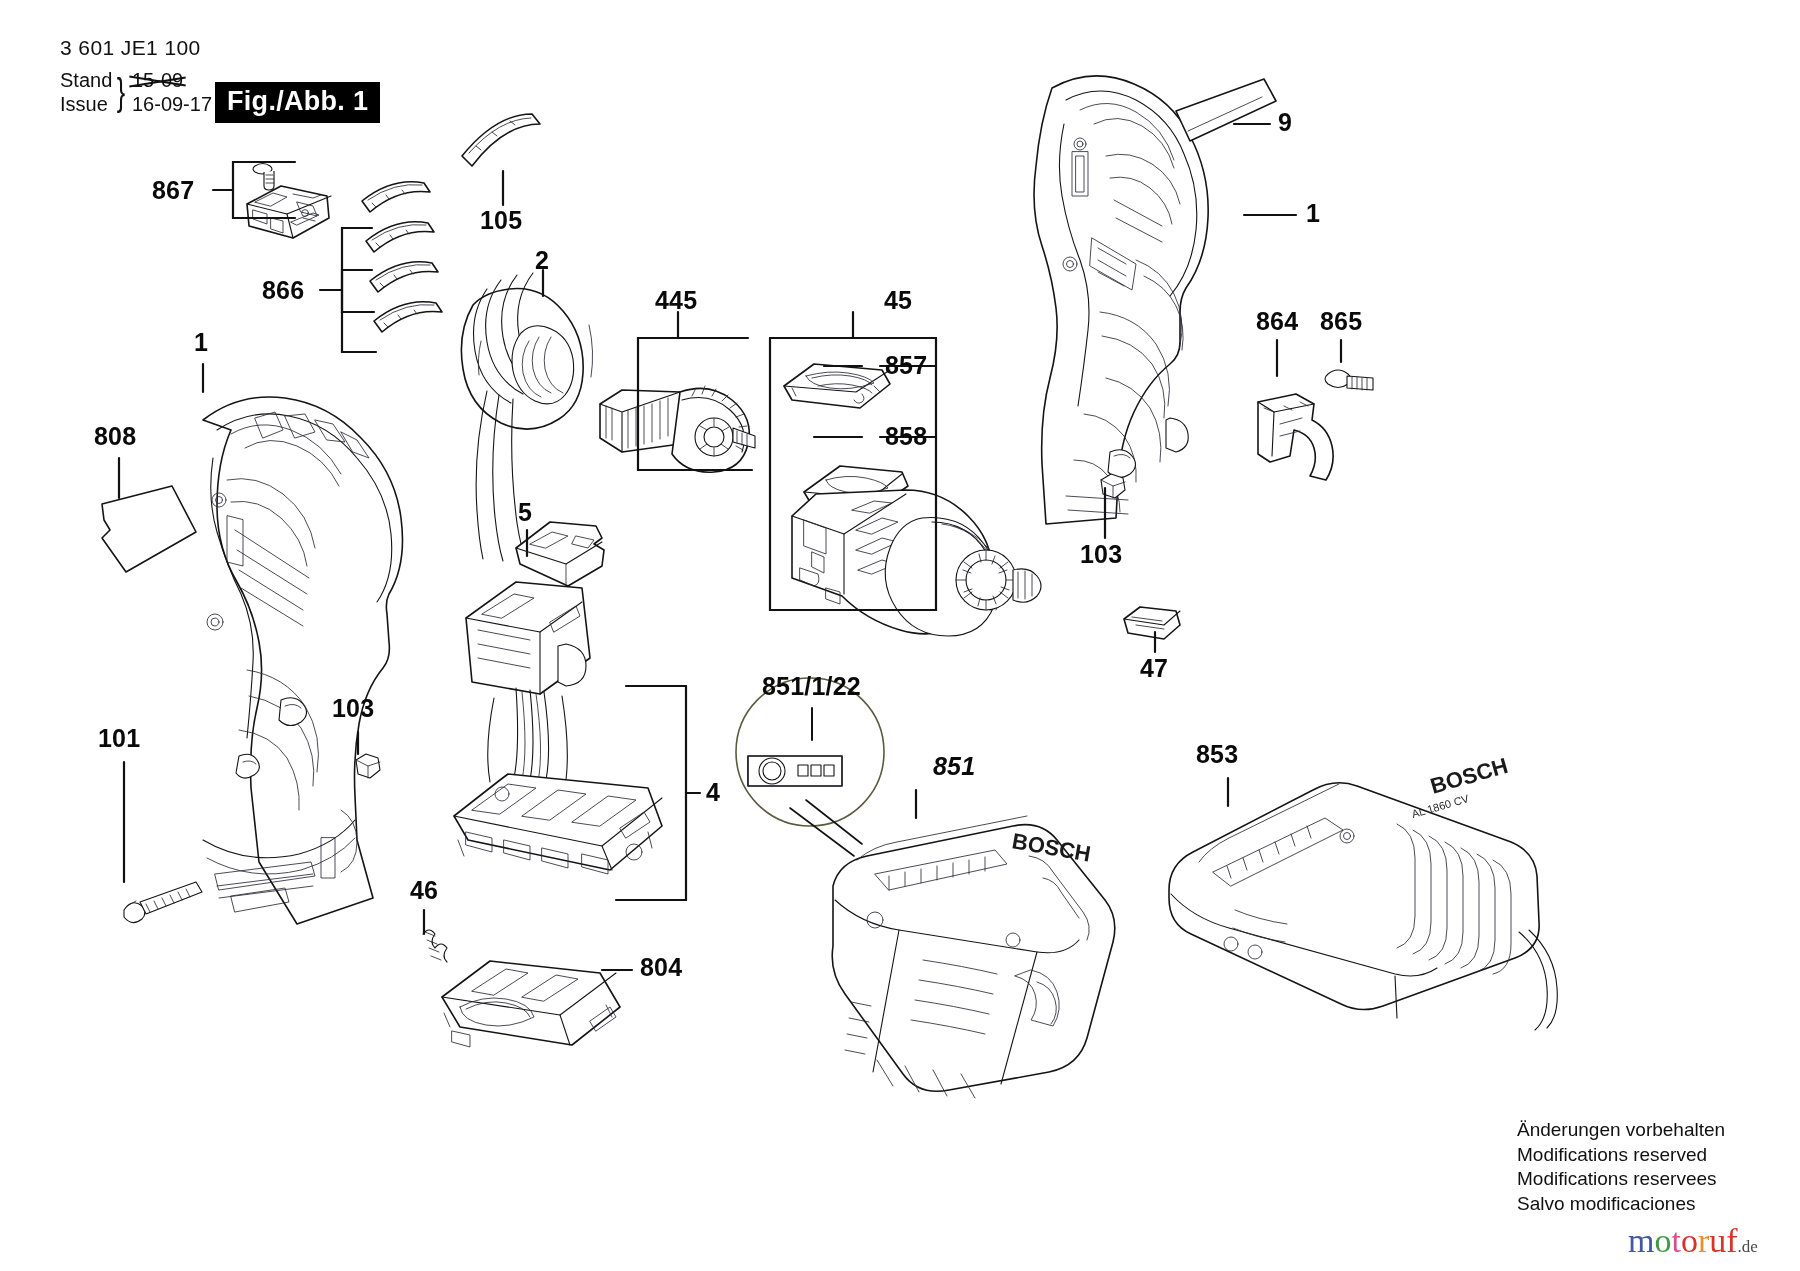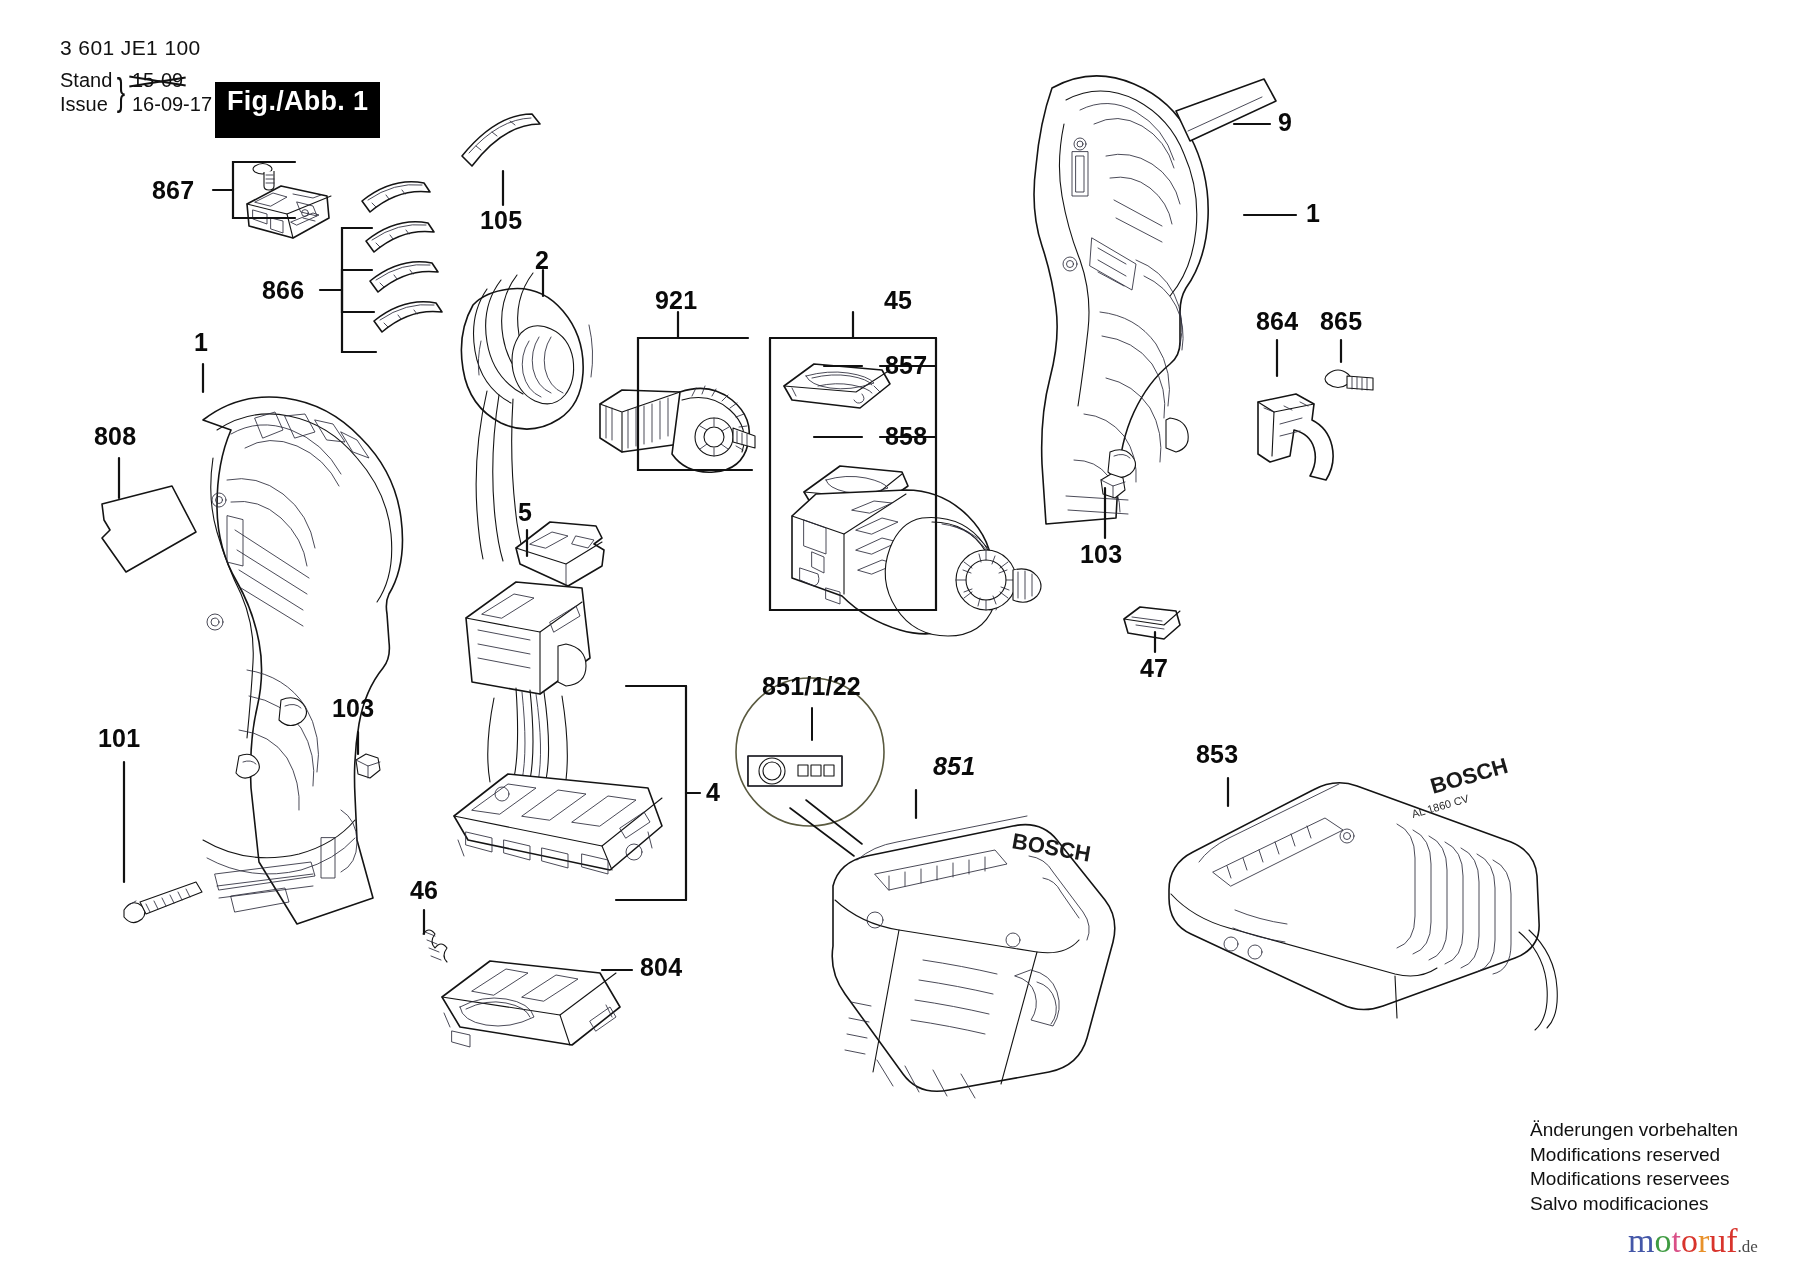--- a/index.html
+++ b/index.html
@@ -36,39 +36,39 @@
     height:2px;background:#111;transform:rotate(-9deg);
   }
   .struck:before{
     content:"";position:absolute;left:-3px;right:-3px;top:48%;
     height:2px;background:#111;transform:rotate(9deg);
   }
   #figtag{
     position:absolute;left:215px;top:82px;
     background:#000;color:#fff;
     font-size:27px;font-weight:bold;
-    padding:4px 12px 21px 12px;
+    padding:4px 12px 6px 12px;
     letter-spacing:.3px;white-space:nowrap;
   }
   
   .plabel{
     position:absolute;
     font-size:25px;font-weight:bold;color:#0a0a0a;
     letter-spacing:.2px;white-space:nowrap;
     line-height:1;
   }
   
   svg.overlay{
     position:absolute;left:0;top:0;width:1800px;height:1271px;
     pointer-events:none;
   }
   
   #legal{
     position:absolute;left:1517px;top:1118px;
-    font-size:19px;line-height:1.30;color:#111;white-space:nowrap;margin-left:13px;
+    font-size:19px;line-height:1.30;color:#111;white-space:nowrap;
   }
   
   #wm{
     position:absolute;left:1628px;top:1222px;
     font-family:"Liberation Serif", serif;
     font-size:34px;letter-spacing:0px;white-space:nowrap;
   }
   #wm .de{font-size:17px;color:#4a4a4a;}
   
   .art{position:absolute;}
@@ -575,21 +575,21 @@
       <path d="M916 790 l0 28"></path>
 
       <path d="M1228 778 l0 28"></path>
     </g>
   </svg>
 
   <div class="plabel" style="left:152px;top:178px;">867</div>
   <div class="plabel" style="left:262px;top:278px;">866</div>
   <div class="plabel" style="left:480px;top:208px;">105</div>
   <div class="plabel" style="left:535px;top:248px;">2</div>
-  <div class="plabel" style="left:655px;top:288px;">921</div>
+  <div class="plabel" style="left:655px;top:288px;">445</div>
   <div class="plabel" style="left:884px;top:288px;">45</div>
   <div class="plabel" style="left:885px;top:353px;">857</div>
   <div class="plabel" style="left:885px;top:424px;">858</div>
   <div class="plabel" style="left:1278px;top:110px;">9</div>
   <div class="plabel" style="left:1306px;top:201px;">1</div>
   <div class="plabel" style="left:1256px;top:309px;">864</div>
   <div class="plabel" style="left:1320px;top:309px;">865</div>
   <div class="plabel" style="left:1080px;top:542px;">103</div>
   <div class="plabel" style="left:1140px;top:656px;">47</div>
   <div class="plabel" style="left:194px;top:330px;">1</div>

